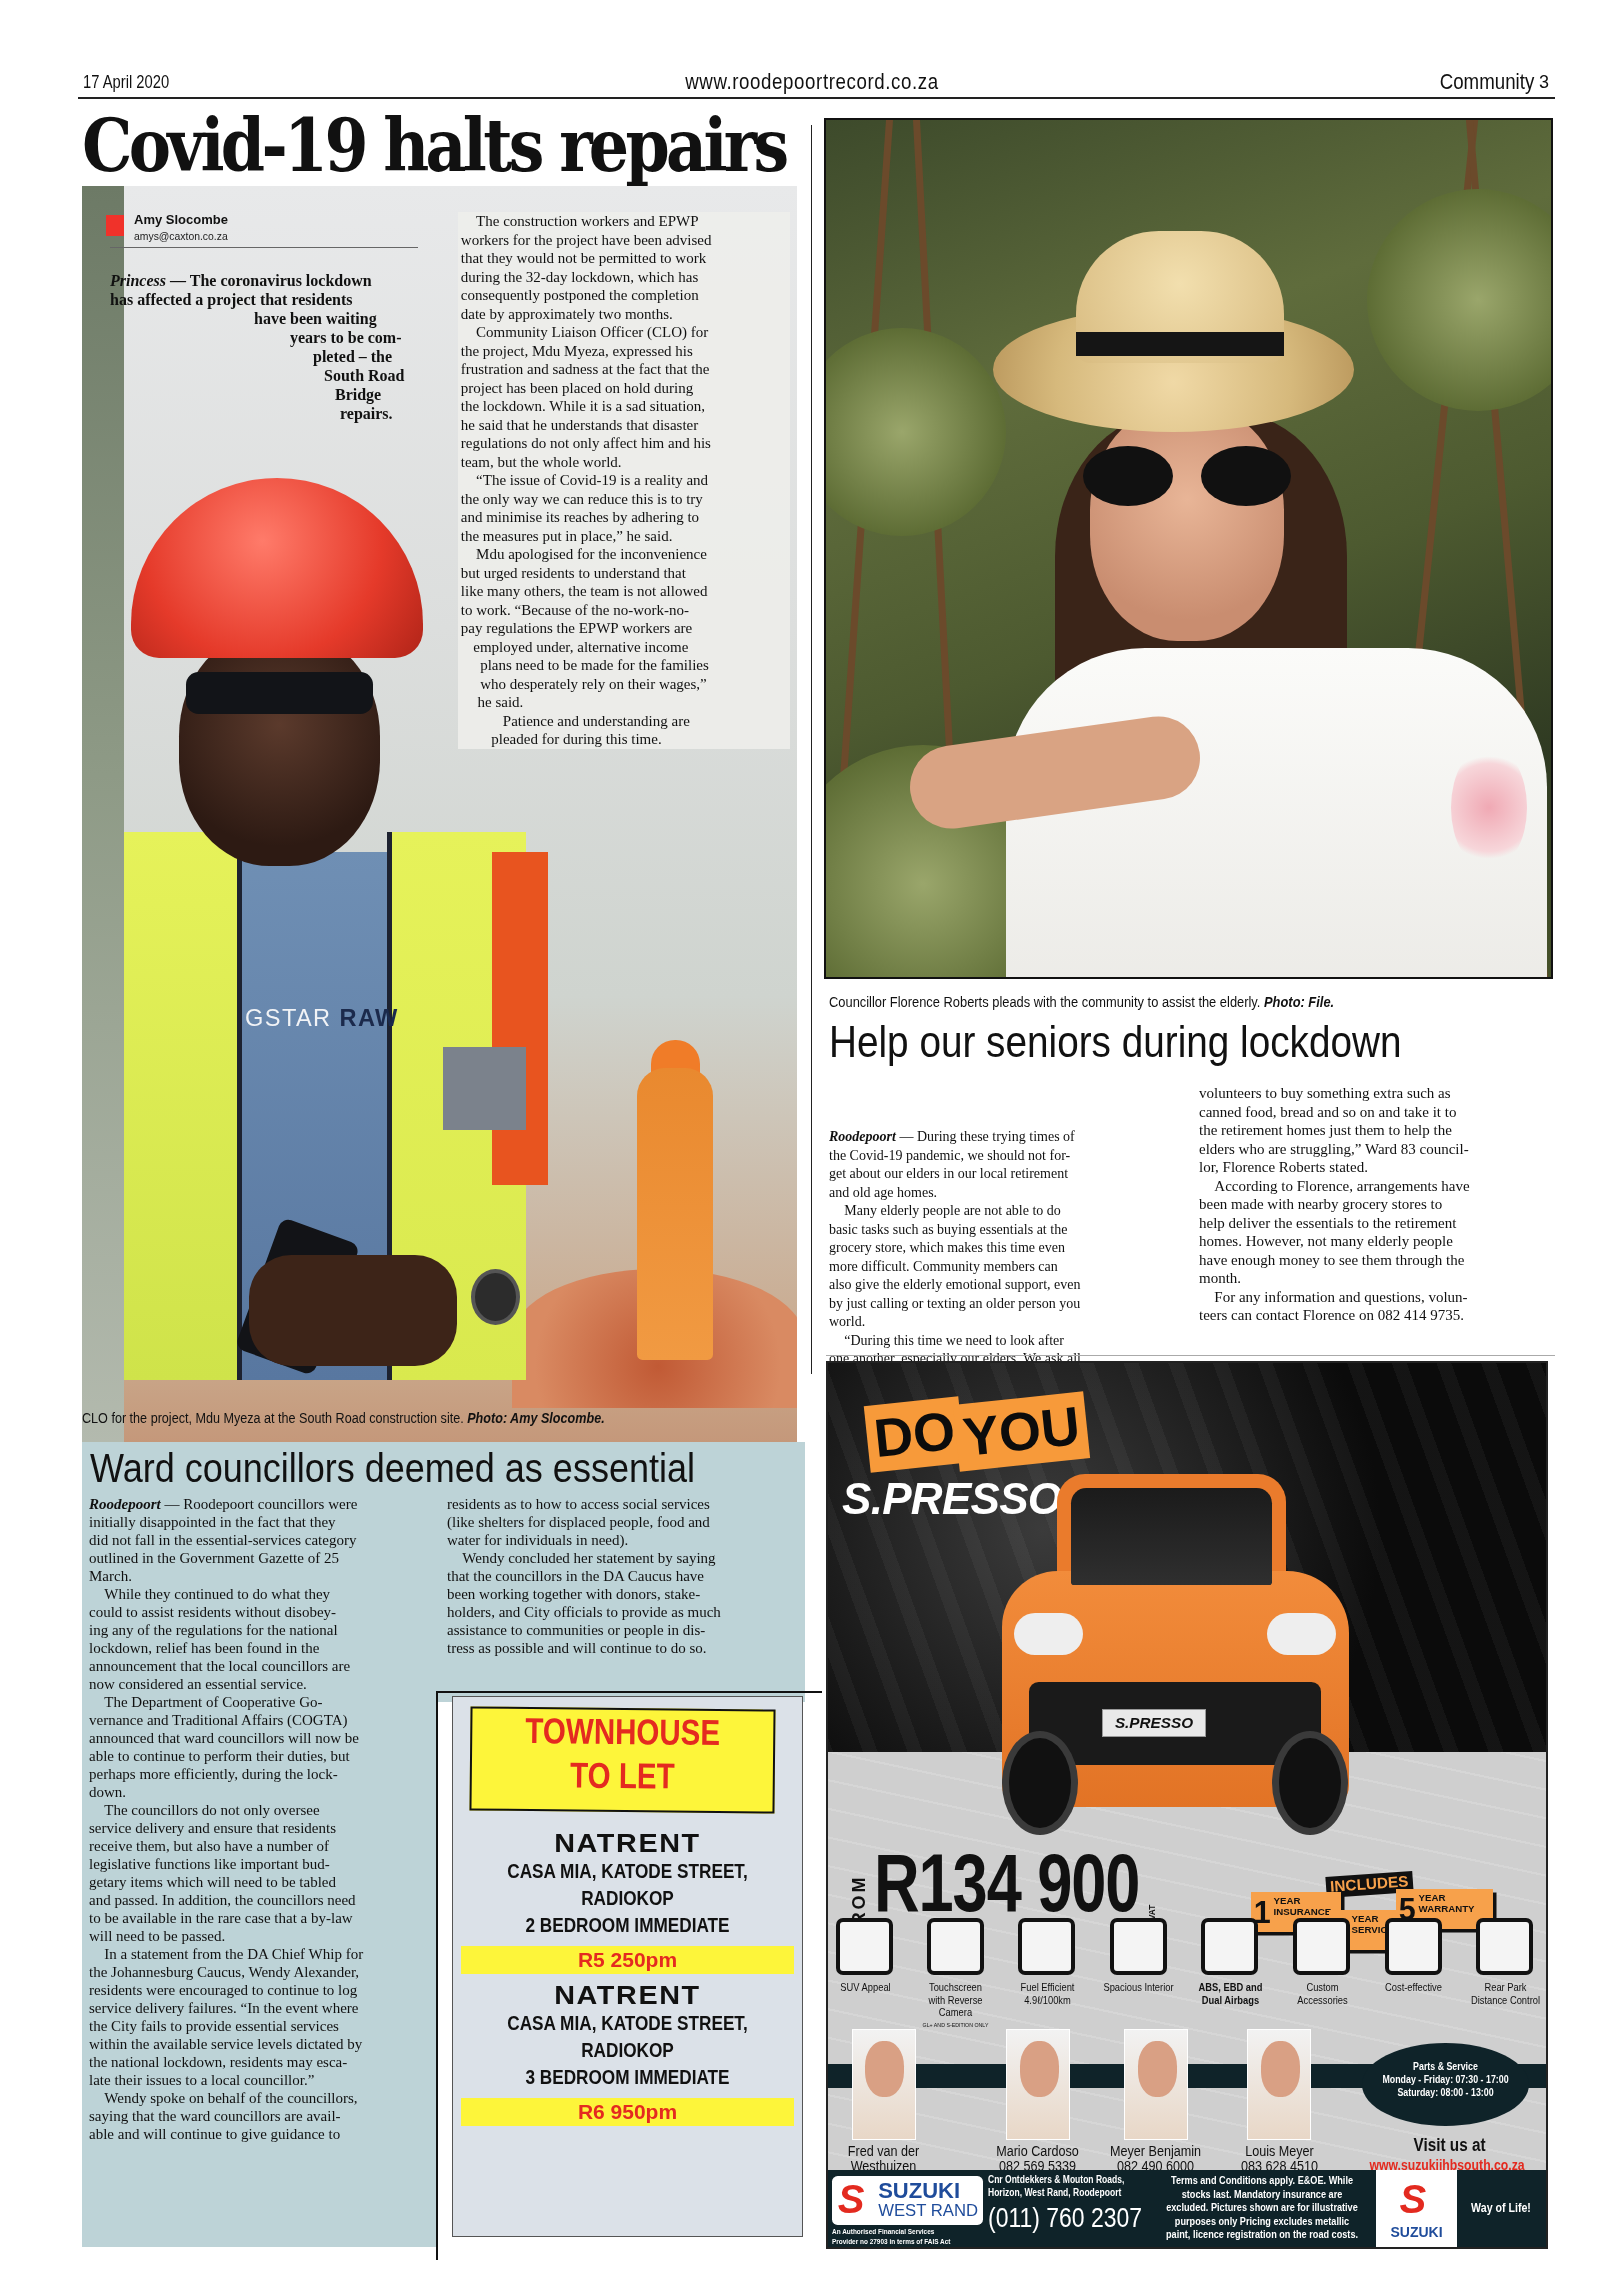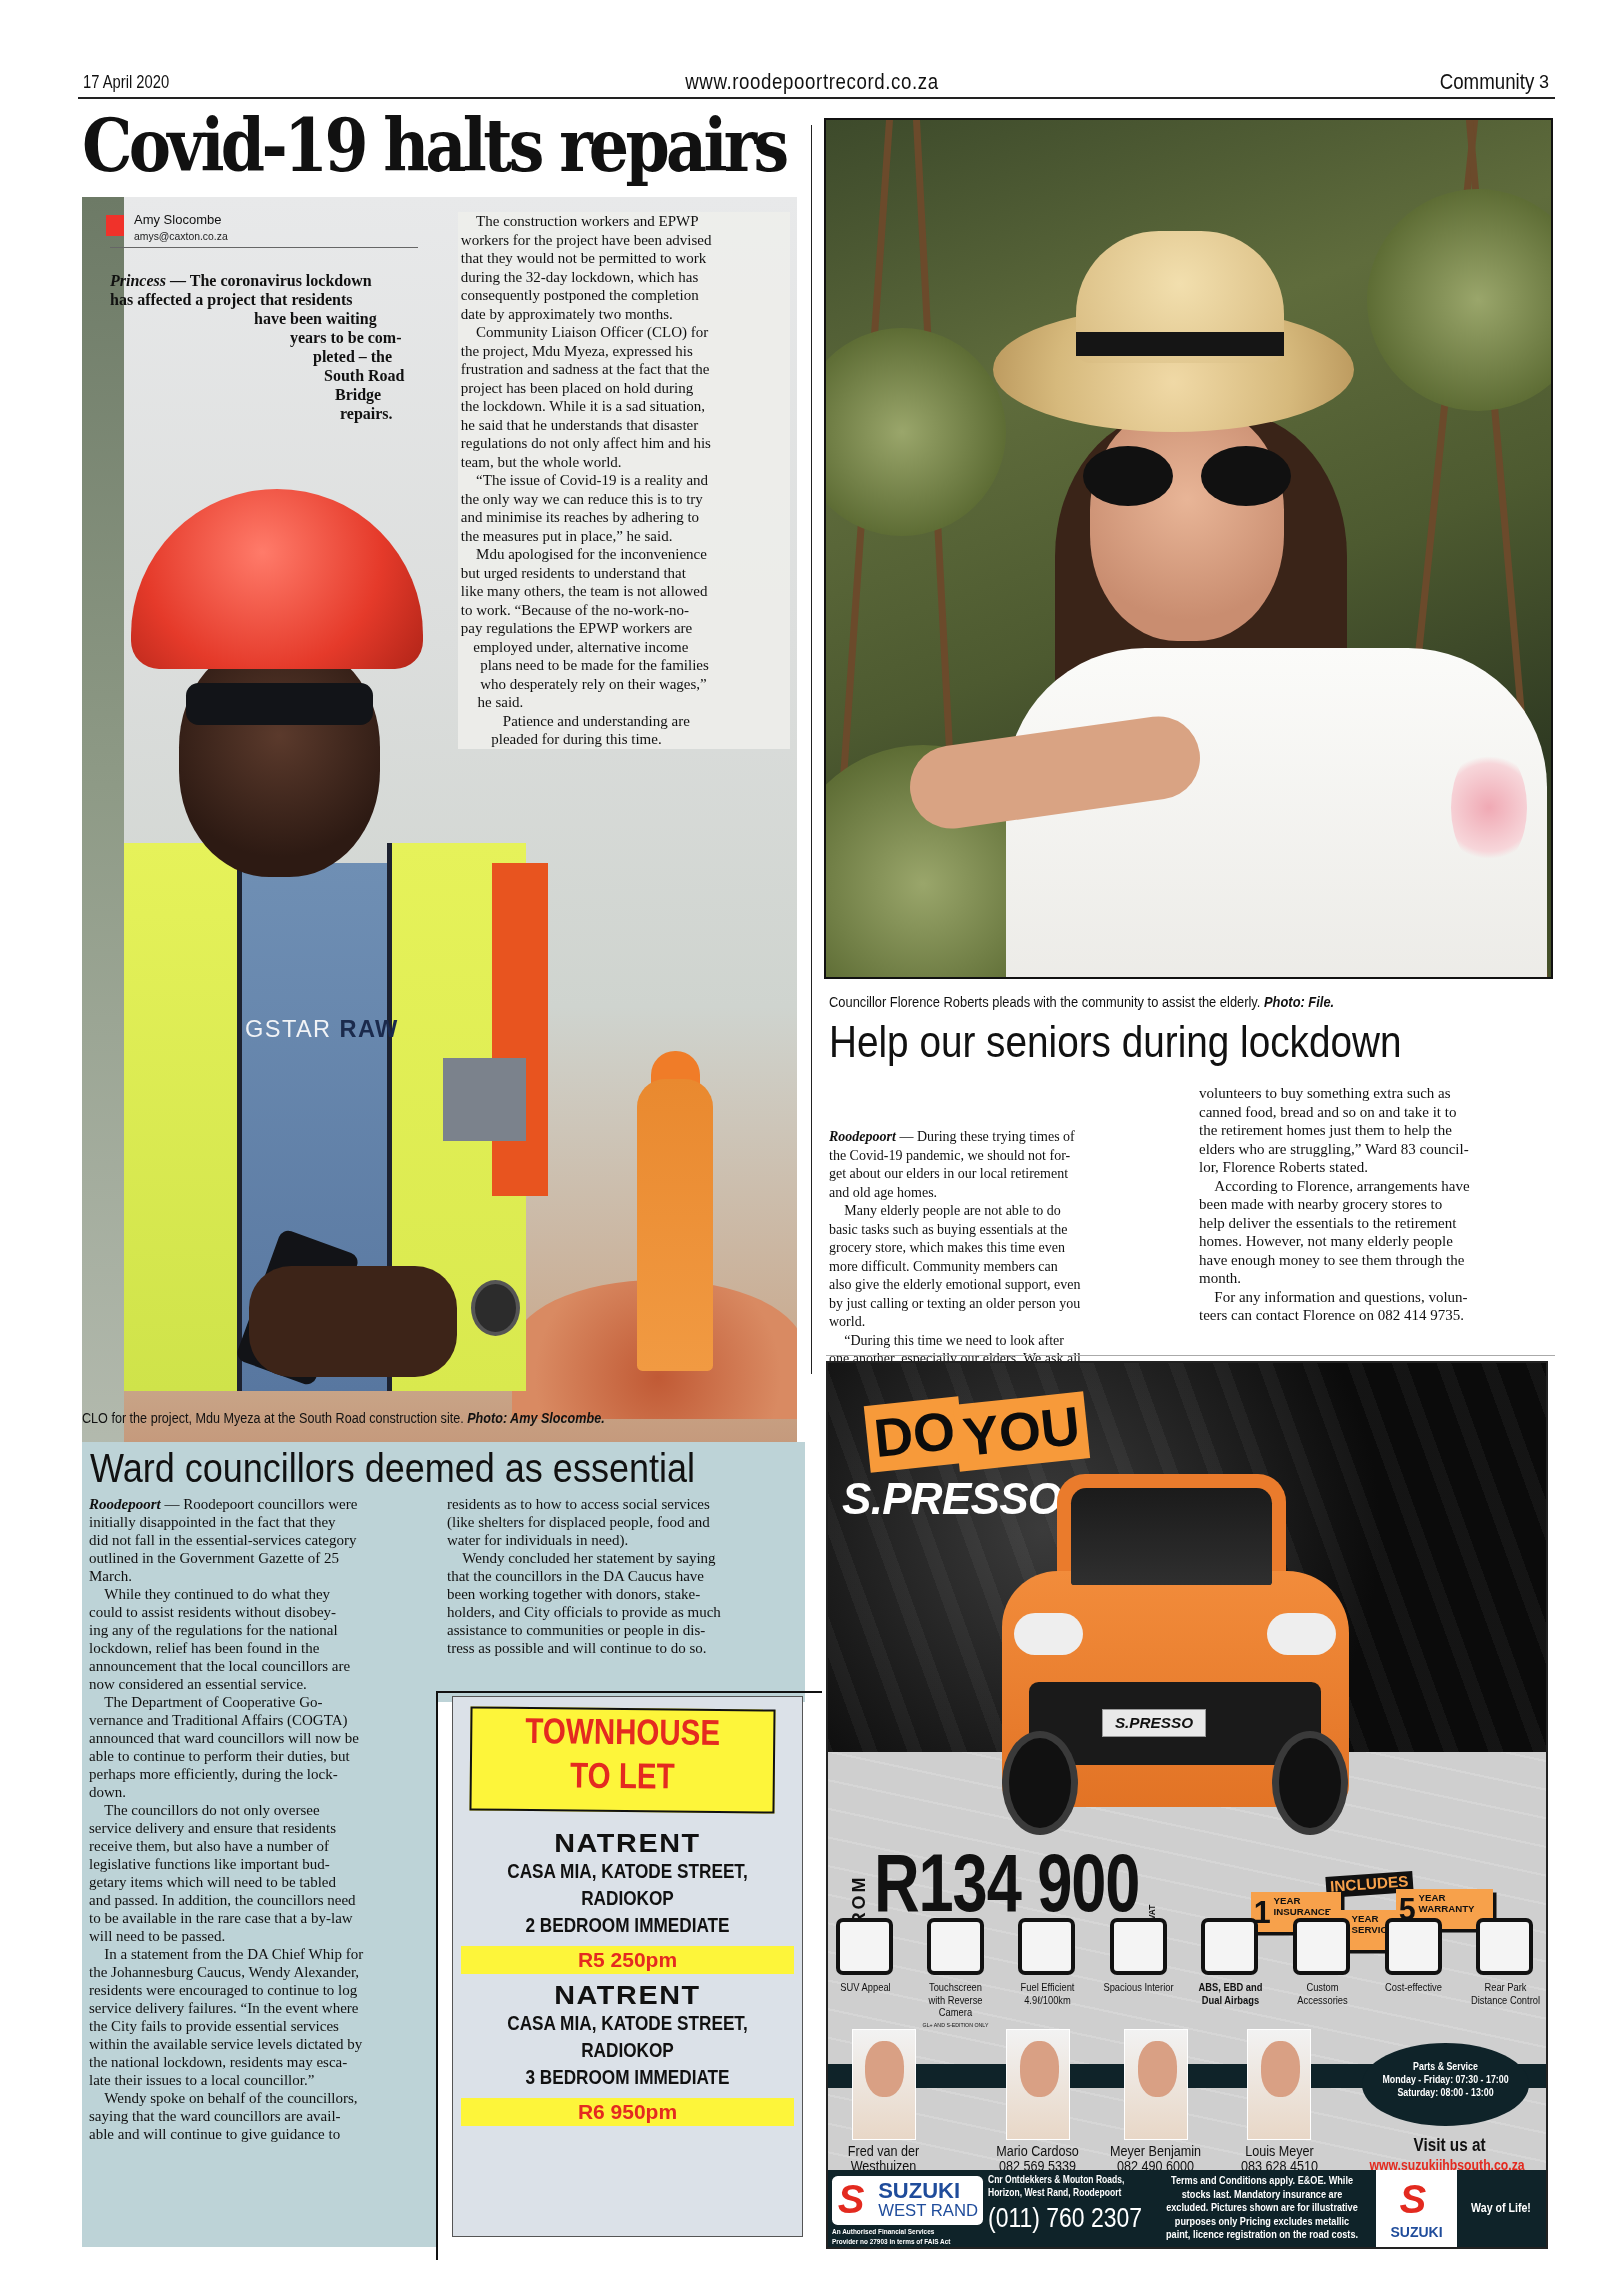--- a/index.html
+++ b/index.html
@@ -11,21 +11,21 @@
 #hdr-date{left:83px;top:72px;font-size:18px;font-family:"Liberation Sans",sans-serif;transform:scaleX(.82);transform-origin:left}
 #hdr-url{left:0;width:1624px;top:69px;text-align:center;font-size:22px;font-family:"Liberation Sans",sans-serif;letter-spacing:0.7px;transform:scaleX(.85)}
 #hdr-sec{right:90px;top:69px;font-size:22px;font-family:"Liberation Sans",sans-serif;transform:scaleX(.85);transform-origin:right}
 #hdr-page{right:75px;top:72px;font-size:18px;font-family:"Liberation Sans",sans-serif}
 #hdr-rule{left:78px;top:97px;width:1477px;height:2.1px;background:#222}
 
 
 #h1{left:82px;top:110px;font-size:72px;font-weight:bold;font-family:"DejaVu Serif",serif;letter-spacing:-4.2px;transform:scaleX(.88);transform-origin:left;line-height:1}
 
 
-#photo1{left:82px;top:197px;width:715px;height:1472px;overflow:hidden;
+#photo1{left:82px;top:186px;width:715px;height:1472px;overflow:hidden;
  background:linear-gradient(180deg,#e8e9ea 0%,#dcdedd 30%,#cfd4cf 55%,#c9a78a 80%,#b86e4f 100%)}
 .p1-bg-tree{position:absolute;left:0;top:0;width:42px;height:100%;background:linear-gradient(180deg,#6d7a66,#8e9a86 40%,#bfc4bb)}
 .p1-helmet{position:absolute;left:49px;top:292px;width:292px;height:180px;border-radius:146px 146px 28px 28px;background:radial-gradient(circle at 45% 35%,#ff7b6a,#e53a2a 60%,#b02418)}
 .p1-face{position:absolute;left:97px;top:444px;width:201px;height:236px;border-radius:45%;background:radial-gradient(circle at 50% 40%,#5b3a2c,#2d1a13 70%)}
 .p1-glasses{position:absolute;left:104px;top:486px;width:187px;height:42px;border-radius:12.5px;background:#121418}
 .p1-shirt{position:absolute;left:56px;top:666px;width:375px;height:528px;border-radius:83px 83px 0 0;background:linear-gradient(180deg,#6f8fb4,#5877a0)}
 .p1-vest-l{position:absolute;left:42px;top:646px;width:118px;height:548px;background:linear-gradient(180deg,#e6f25a,#cfe34a);border-right:5.6px solid #1d2230}
 .p1-vest-r{position:absolute;left:305px;top:646px;width:139px;height:548px;background:linear-gradient(180deg,#e6f25a,#d9e94e);border-left:5.6px solid #1d2230}
 .p1-orange{position:absolute;left:410px;top:666px;width:56px;height:333px;background:#e8541f}
 .p1-logo{position:absolute;left:163px;top:819px;font-size:23.6px;color:#f1f3f6;font-family:"Liberation Sans",sans-serif;letter-spacing:1.4px}
@@ -33,21 +33,21 @@
 .p1-pocket{position:absolute;left:361px;top:861px;width:83px;height:83px;background:#7b828c}
 .p1-hands{position:absolute;left:167px;top:1069px;width:208px;height:111px;border-radius:42px;background:#3d2418}
 .p1-phone{position:absolute;left:174px;top:1041px;width:83px;height:139px;background:#121317;border-radius:9.7px;transform:rotate(20deg)}
 .p1-watch{position:absolute;left:389px;top:1083px;width:49px;height:56px;border-radius:50%;background:#2c2c2c;border:4.2px solid #555}
 .p1-worker{position:absolute;left:555px;top:882px;width:76px;height:292px;background:linear-gradient(180deg,#e9892f,#f19a42);border-radius:28px 28px 5.6px 5.6px}
 .p1-worker-h{position:absolute;left:569px;top:854px;width:49px;height:42px;border-radius:24px 24px 4.2px 4.2px;background:#f07c28}
 .p1-dirt{position:absolute;left:430px;top:1083px;width:292px;height:139px;border-radius:50% 50% 0 0;background:radial-gradient(circle at 50% 70%,#c15a35,#d98a62 70%)}
 
 
 #byline-box{left:106px;top:215px;width:18px;height:21px;background:#f0322a}
-#byline-name{left:134px;top:212px;font-size:13px;font-weight:normal;font-family:"Liberation Sans",sans-serif}
+#byline-name{left:134px;top:212px;font-size:13px;font-weight:bold;font-family:"Liberation Sans",sans-serif}
 #byline-email{left:134px;top:231px;font-size:10.4px;font-family:"Liberation Sans",sans-serif;color:#222}
 #byline-rule{left:110px;top:247px;width:308px;height:1.4px;background:#666}
 #intro{left:110px;top:271px;width:305px;font-size:16px;font-weight:bold;line-height:19px}
 #intro .l{display:block;white-space:nowrap}
 
 
 #a1-body{left:458px;top:212px;width:332px;font-size:15px;line-height:18.5px;background:rgba(238,238,235,.88);padding:0 2.8px}
 .l{display:block;white-space:nowrap}
 
 #cap1{left:82px;top:1410px;font-size:14px;font-family:"Liberation Sans",sans-serif;transform:scaleX(.9);transform-origin:left;white-space:nowrap}

